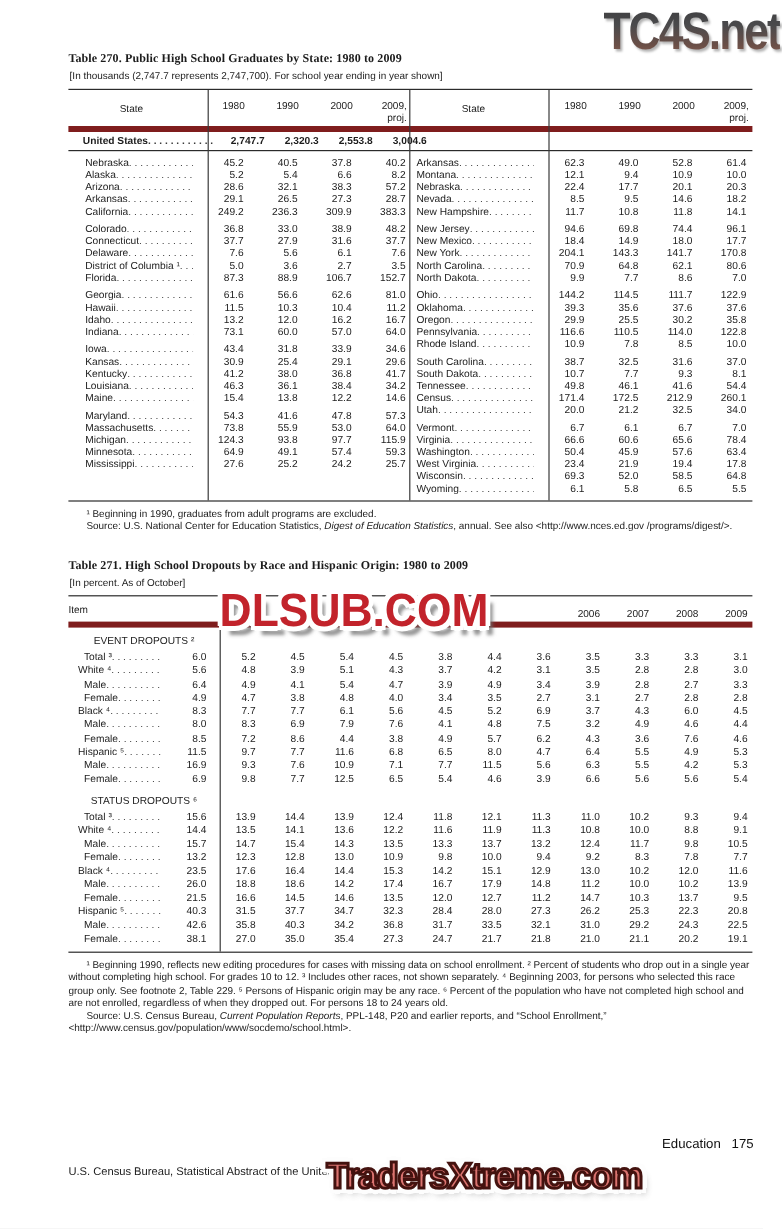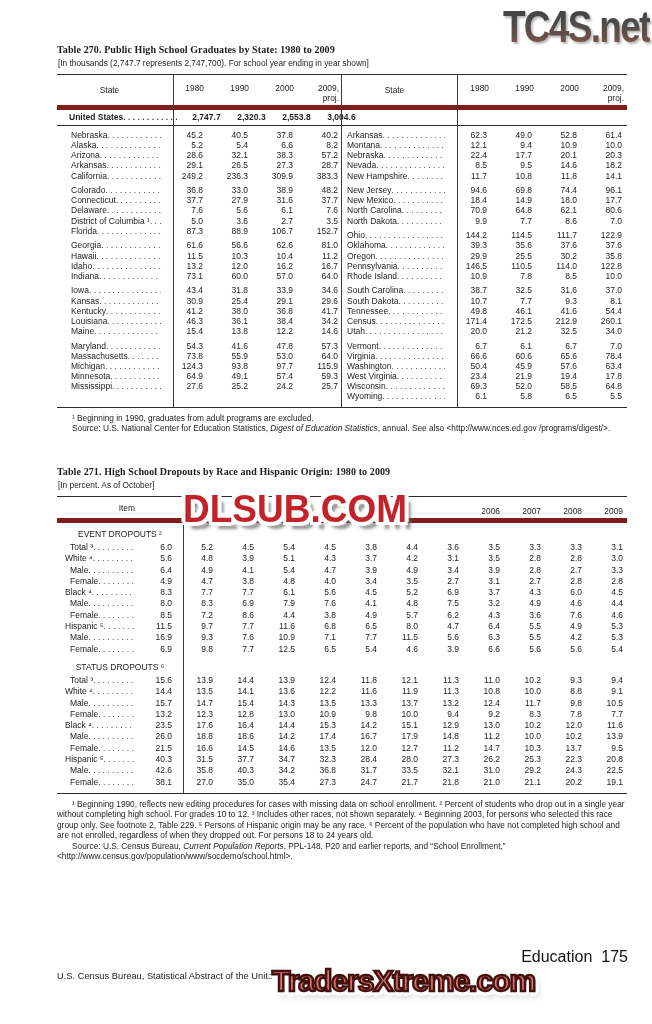--- a/index.html
+++ b/index.html
@@ -56,39 +56,39 @@
   .lt{flex:0 0 auto;}
   .leader{flex:1 1 auto;overflow:hidden;color:#3a3a3a;}
   .leader::before{content:" .\00a0.\00a0.\00a0.\00a0.\00a0.\00a0.\00a0.\00a0.\00a0.\00a0.\00a0.\00a0.\00a0.\00a0.\00a0.\00a0.\00a0.\00a0.\00a0.\00a0.\00a0.\00a0.\00a0.\00a0.\00a0.\00a0.\00a0.\00a0.\00a0.";}
   .t270 .usrow .lbl{padding-left:12px;}
   .t270 .bhalf .lt{padding-left:14px;}
   .t270 .bhalf.rgt .lt{padding-left:6px;}
   .t270 .cells{display:flex;}
 
   
   .t271 .hdr{height:21px;}
-  .t271 .hlabel{width:126px;text-align:right;align-self:center;}
+  .t271 .hlabel{width:126px;text-align:left;align-self:center;}
   .t271 .hy{width:37px;text-align:right;padding:0 4px 2px 0;}
   .t271{font-size:8.5px;}
   .t271 .body{padding:2px 0 5px 0;}
   .t271 .sec{height:15px;line-height:15px;width:126px;text-align:center;margin-top:2px;}
   .t271 .row{display:flex;height:11.3px;line-height:11.3px;}
   .t271 .lbl{width:126px;}
   .t271 .lt{padding-left:8px;}
   .t271 .row.ind1 .lt{padding-left:13px;}
   .t271 .num{width:37px;padding-right:4px;}
   .t271 .cells{display:flex;}
 
   
   .fns{margin-top:5px;font-size:8.3px;line-height:10.4px;color:#1c1c1c;}
   .fns p{margin:0;text-indent:15px;}
   .fns .it{font-style:italic;}
 
   
-  .pg-label{position:absolute;top:948px;right:24px;font-size:16px;color:#111;}
+  .pg-label{position:absolute;top:948px;right:24px;font-size:11px;color:#111;}
   .pg-label .n{margin-left:9px;}
   .bureau{position:absolute;top:971px;left:57px;font-size:9.3px;color:#1c1c1c;}
 </style>
 </head>
 <body>
 
 <div class="page">
 
   <div class="wm-top">TC4S.net</div>
   <div class="wm-mid">DLSUB.COM</div>
@@ -541,20 +541,32 @@
                 <span class="leader"></span>
               </div>
               <div class="cells">
                 <div class="num">18.4</div>
                 <div class="num">14.9</div>
                 <div class="num">18.0</div>
                 <div class="num">17.7</div>
               </div>
             </div>
 
+            <div class="row">
+              <div class="lbl">
+                <span class="lt">New York</span>
+                <span class="leader"></span>
+              </div>
+              <div class="cells">
+                <div class="num">204.1</div>
+                <div class="num">143.3</div>
+                <div class="num">141.7</div>
+                <div class="num">170.8</div>
+              </div>
+            </div>
 
             <div class="row">
               <div class="lbl">
                 <span class="lt">North Carolina</span>
                 <span class="leader"></span>
               </div>
               <div class="cells">
                 <div class="num">70.9</div>
                 <div class="num">64.8</div>
                 <div class="num">62.1</div>
@@ -613,21 +625,21 @@
                 <div class="num">35.8</div>
               </div>
             </div>
 
             <div class="row">
               <div class="lbl">
                 <span class="lt">Pennsylvania</span>
                 <span class="leader"></span>
               </div>
               <div class="cells">
-                <div class="num">146.5</div>
+                <div class="num">116.6</div>
                 <div class="num">110.5</div>
                 <div class="num">114.0</div>
                 <div class="num">122.8</div>
               </div>
             </div>
 
             <div class="row">
               <div class="lbl">
                 <span class="lt">Rhode Island</span>
                 <span class="leader"></span>

